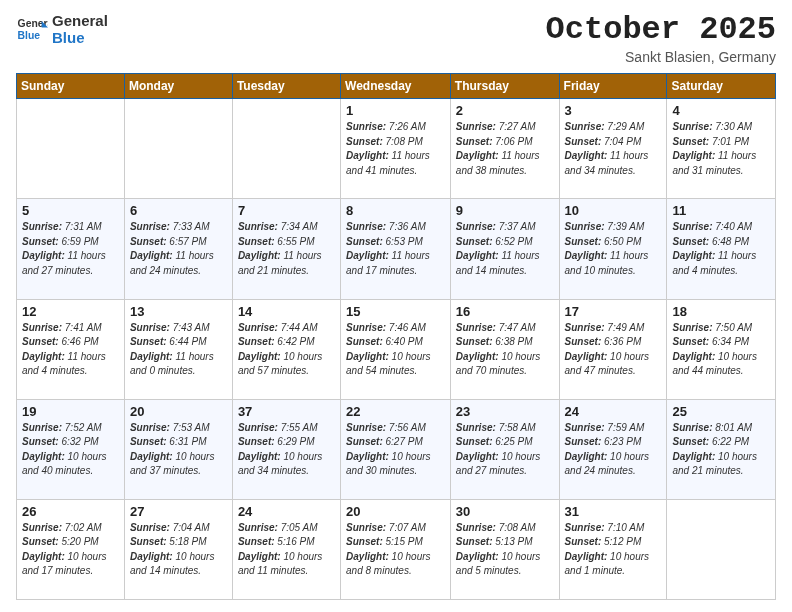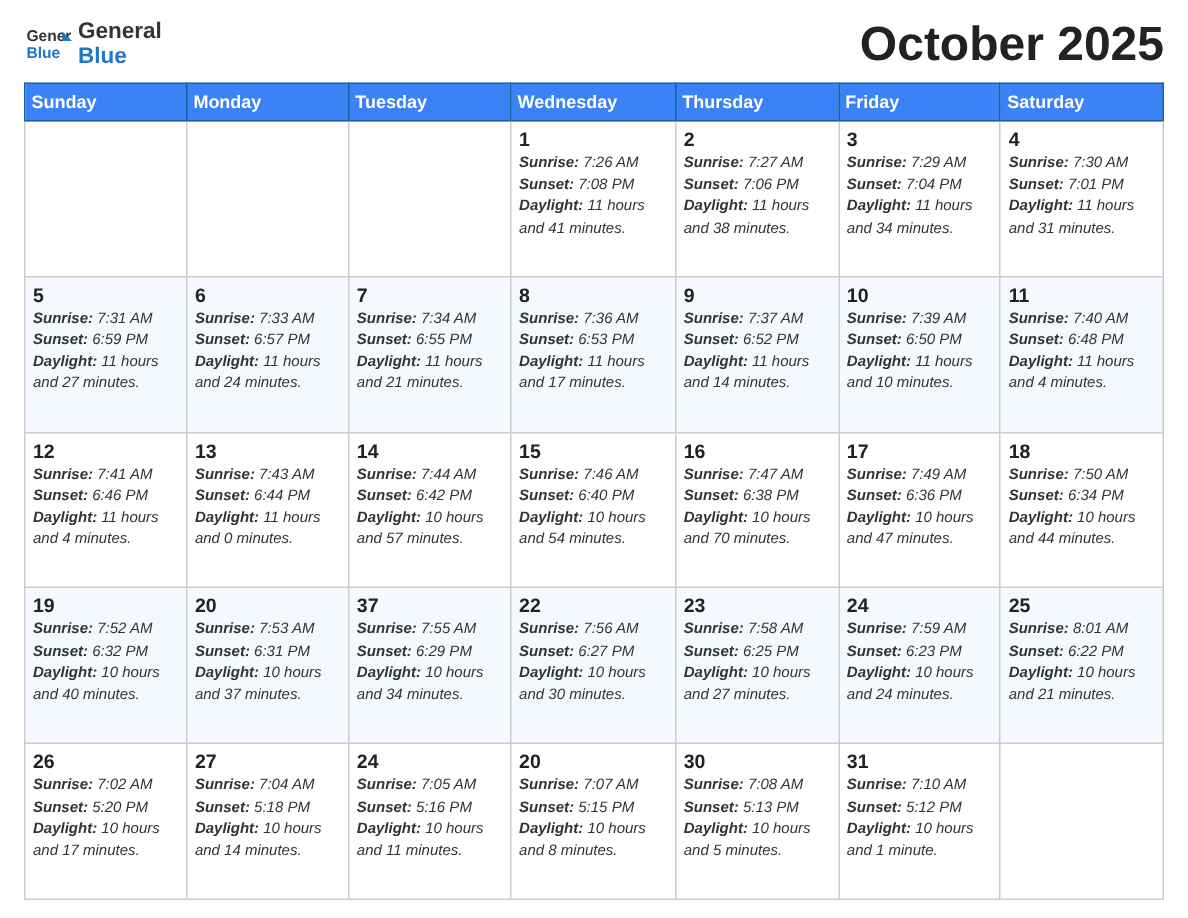--- a/index.html
+++ b/index.html
@@ -34,33 +34,34 @@
       height: 32px;
     }
     .title-block {
       text-align: right;
     }
     .month-title {
       font-size: 32px;
       font-weight: bold;
       color: #222;
       line-height: 1.1;
+      font-family: Liberation Mono, monospace;
     }
     .location {
       font-size: 14px;
       color: #555;
       margin-top: 2px;
     }
     .calendar {
       width: 100%;
       border-collapse: collapse;
       flex: 1;
     }
     .calendar th {
-      background: #3b82f6;
+      background: #a16207;
       color: #fff;
       font-size: 12px;
       font-weight: bold;
       padding: 5px 4px;
       text-align: left;
       border: 1px solid #1a5fa0;
     }
     .calendar td {
       border: 1px solid #ccc;
       vertical-align: top;
@@ -102,20 +103,21 @@
         <text x="2" y="32" font-size="13" font-weight="bold" fill="#2176c7" font-family="Arial">Blue</text>
         <polygon points="32,10 40,18 32,18" fill="#2176c7"></polygon>
       </svg>
       <div style="display:flex;flex-direction:column;line-height:1.15;">
         <span style="font-size:15px;font-weight:bold;color:#333;">General</span>
         <span style="font-size:15px;font-weight:bold;color:#2176c7;">Blue</span>
       </div>
     </div>
     <div class="title-block">
       <div class="month-title">October 2025</div>
+      <div class="location">Sankt Blasien, Germany</div>
     </div>
   </div>
 
   <table class="calendar">
     <thead>
       <tr>
         <th>Sunday</th>
         <th>Monday</th>
         <th>Tuesday</th>
         <th>Wednesday</th>

